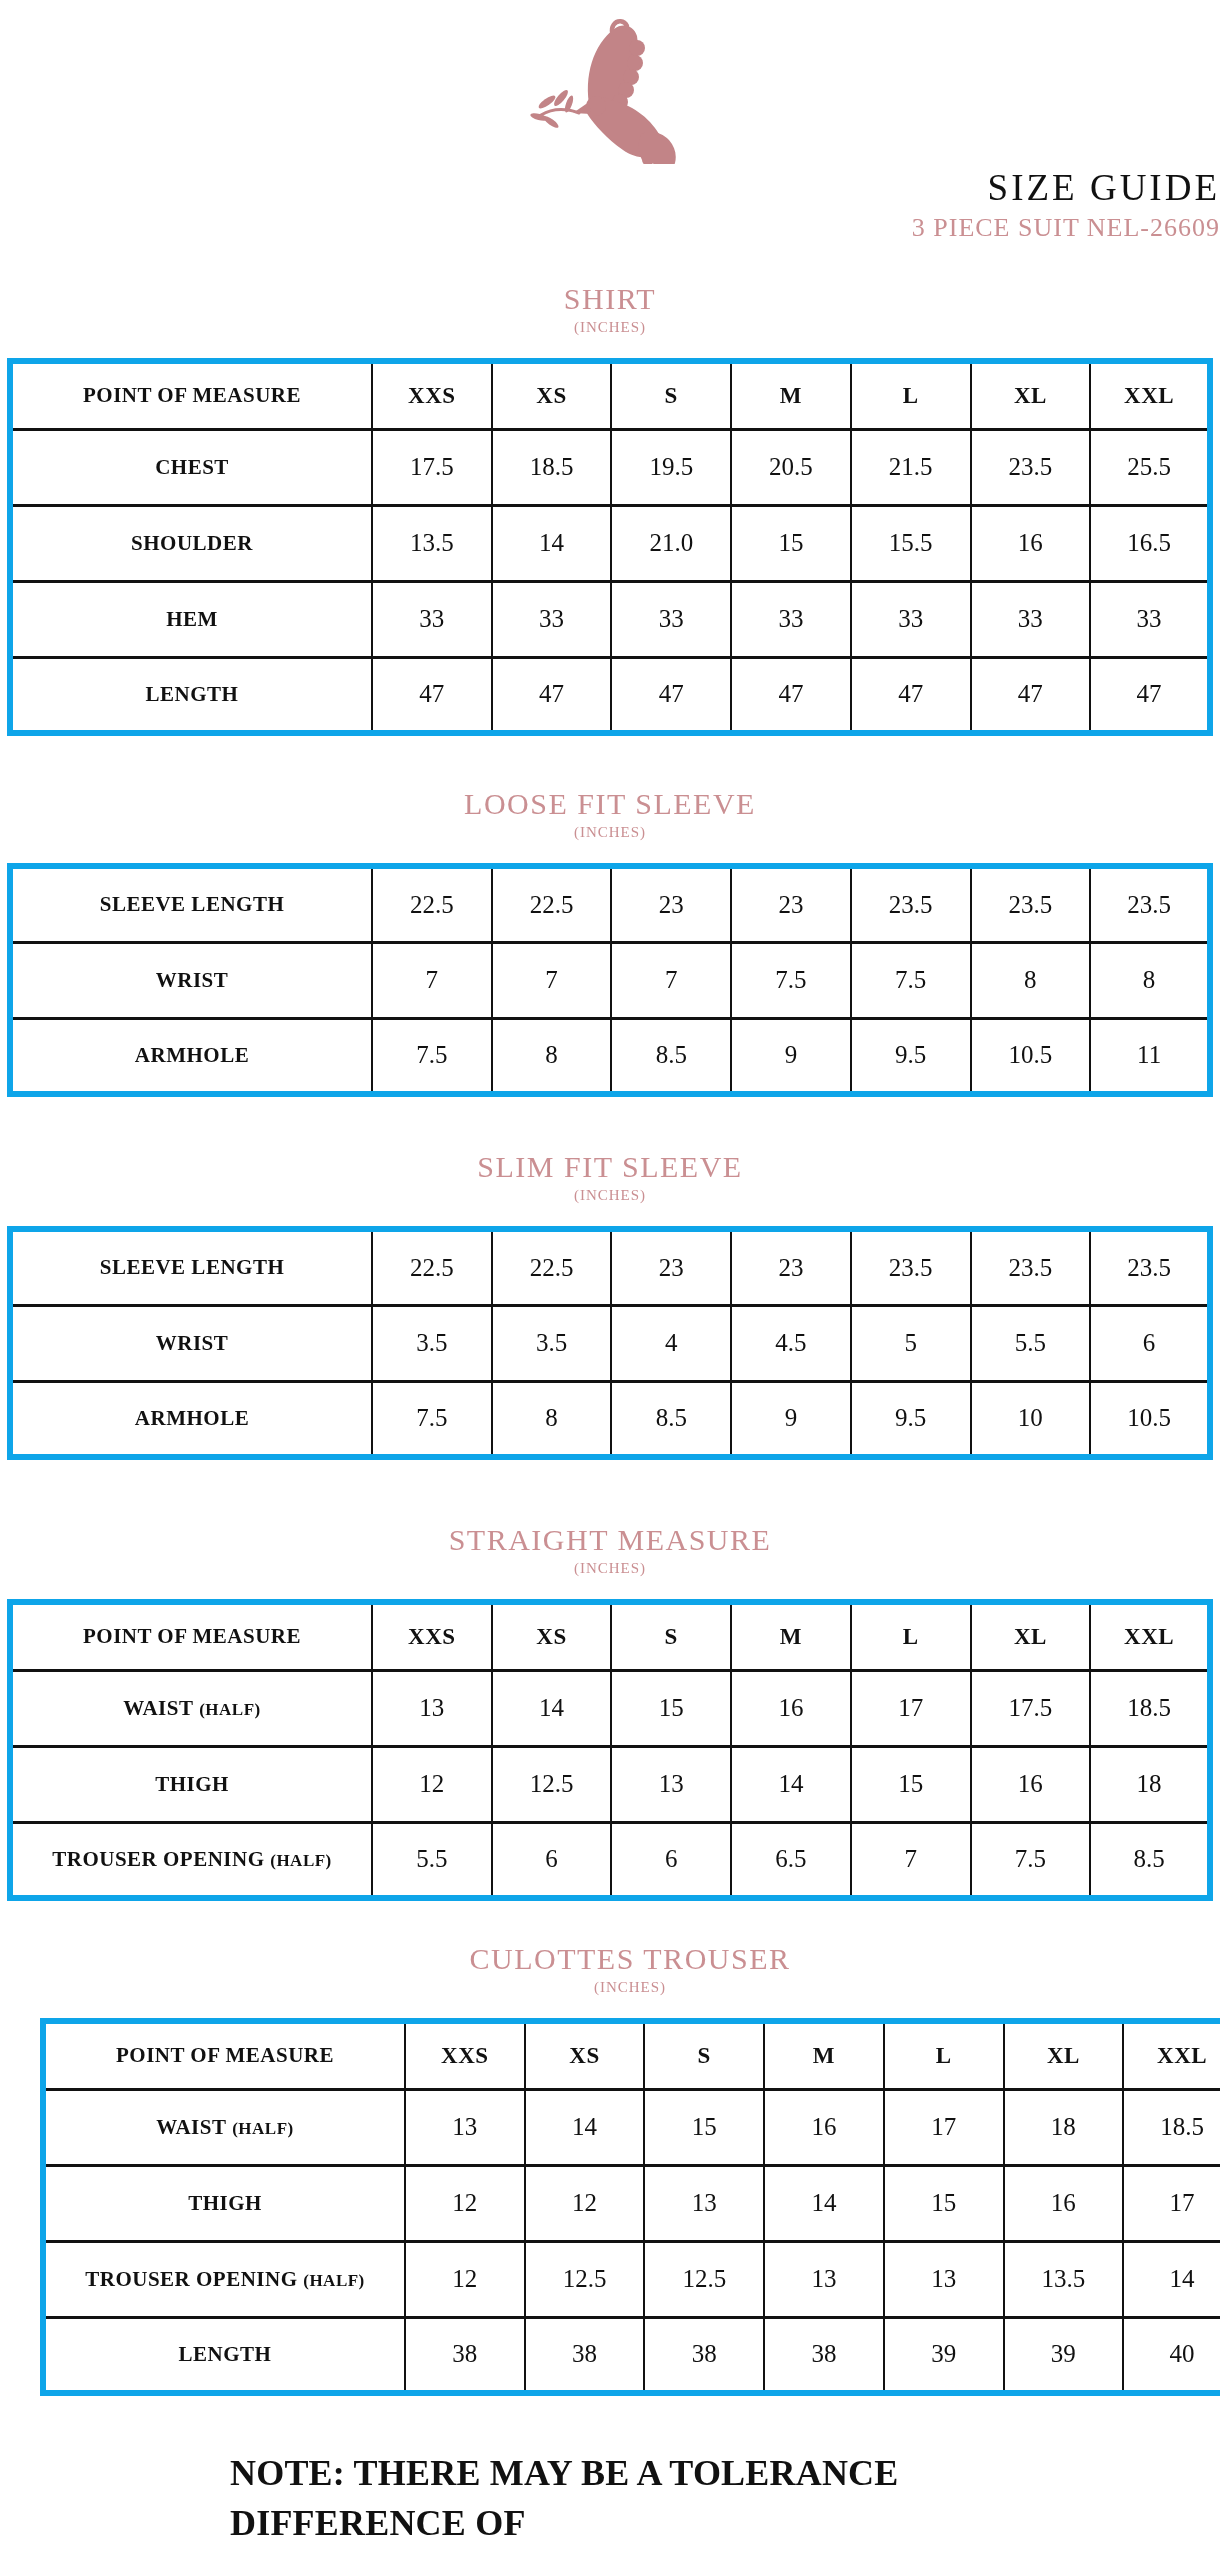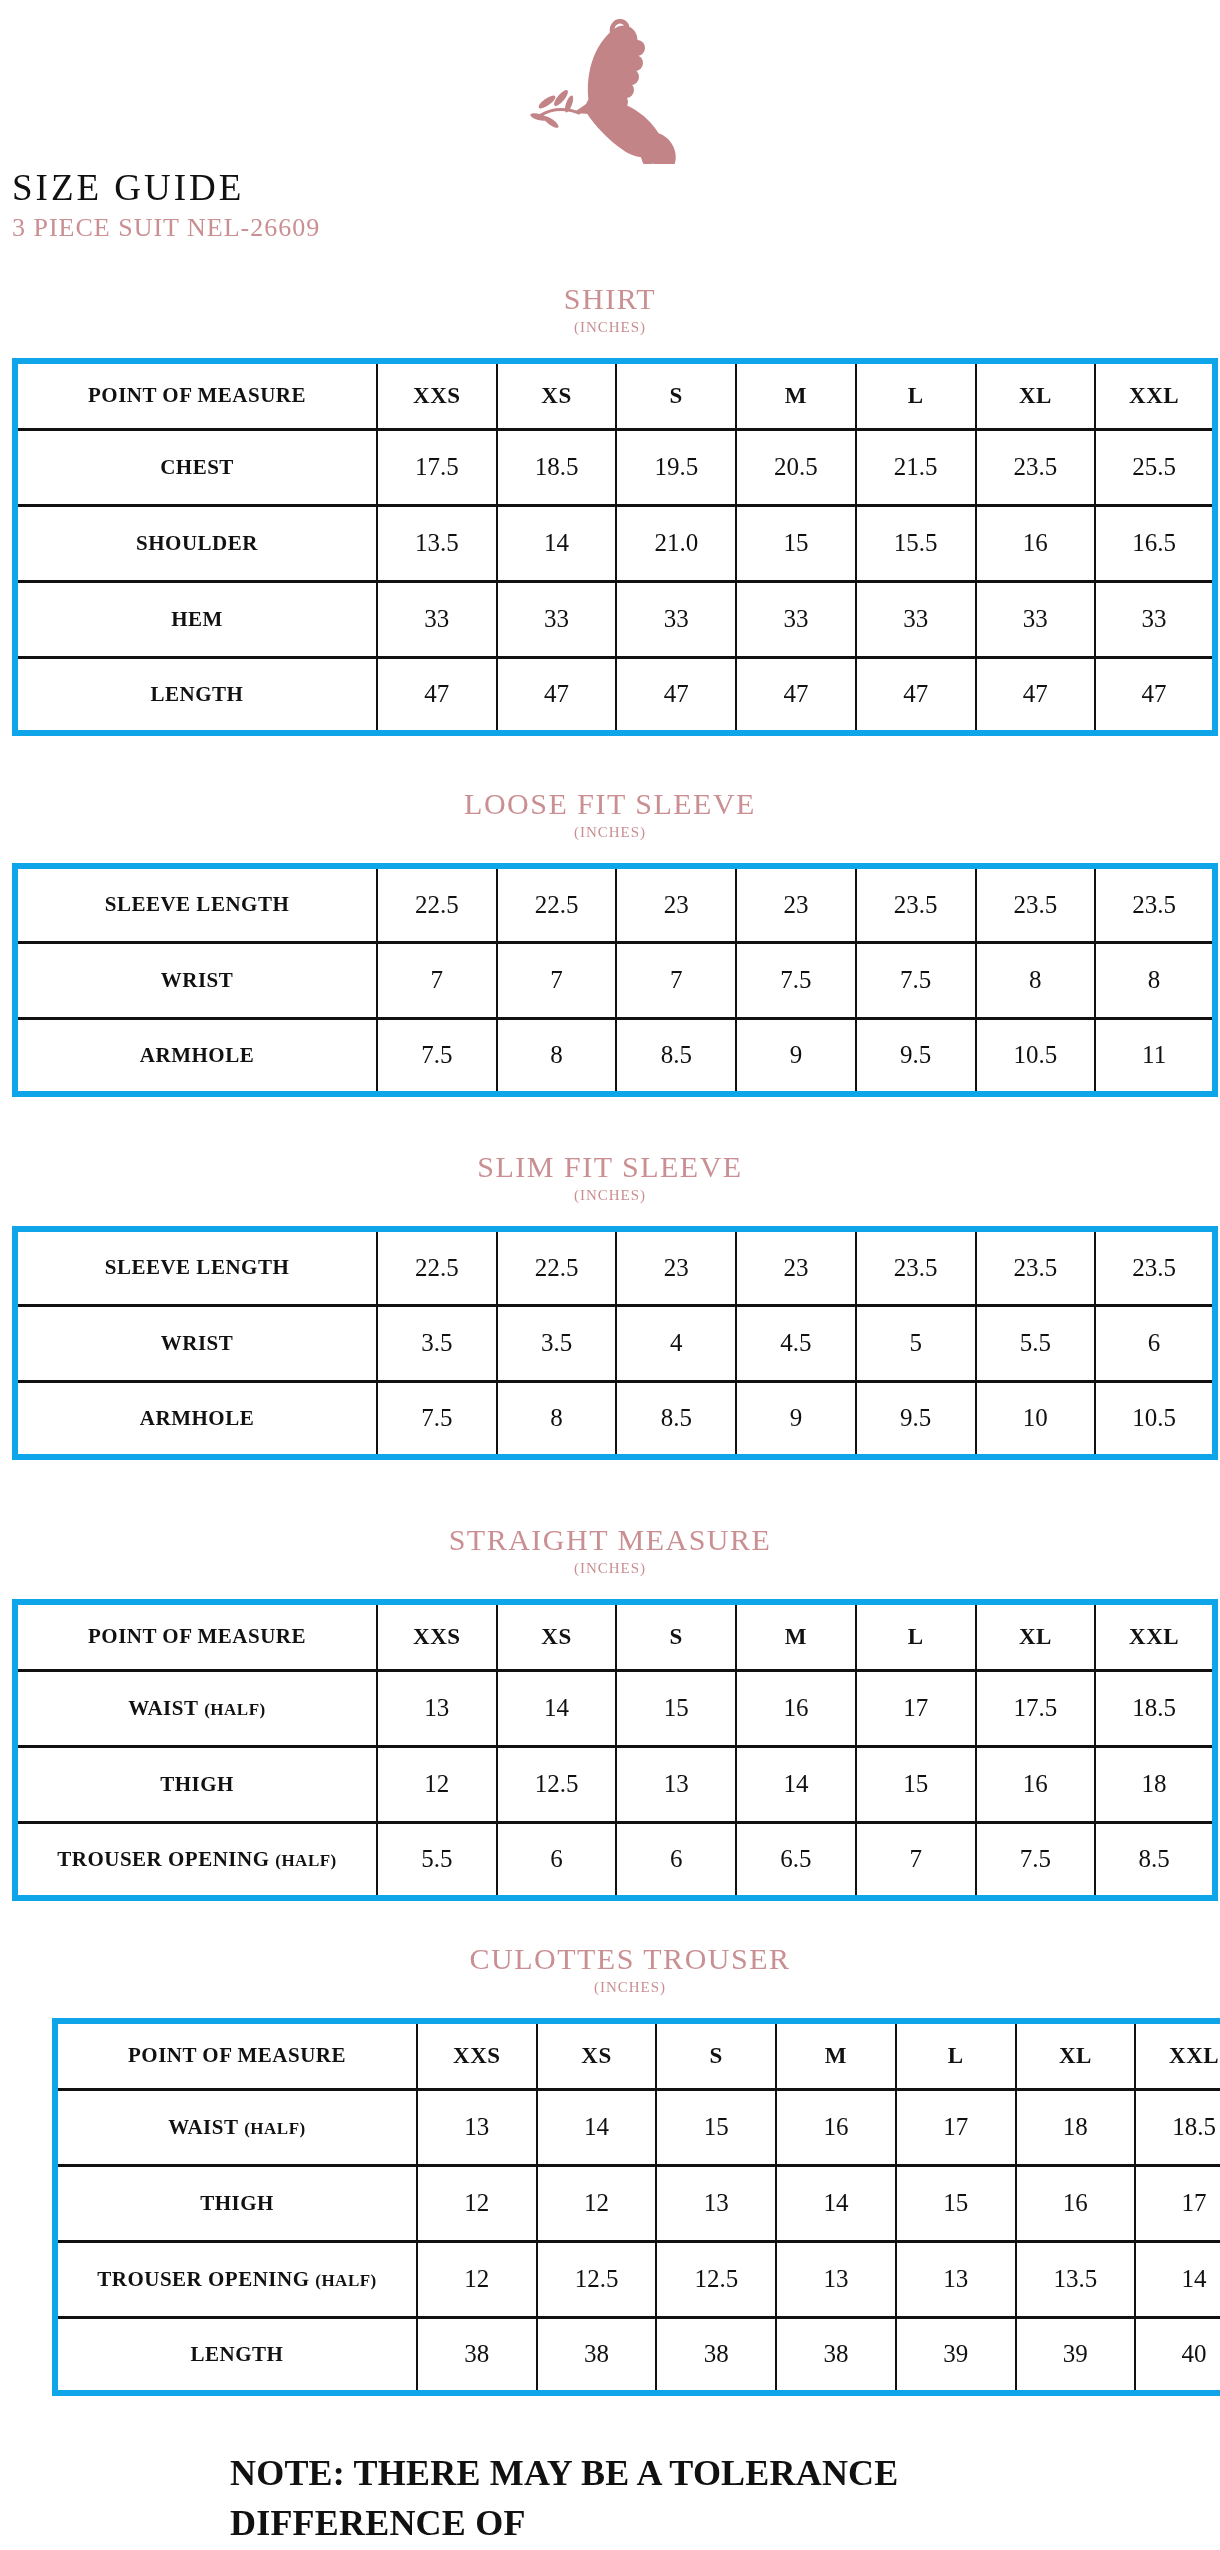--- a/index.html
+++ b/index.html
@@ -1,26 +1,26 @@
 <!DOCTYPE html>
 <html style="--accent: #ca8f92; --logo: #c28487;"><head>
 <meta charset="utf-8">
 <style>
   html,body{margin:0;padding:0;background:#ffffff;}
   .page{
     width:1220px;height:2550px;background:#ffffff;overflow:hidden;
     font-family:"Liberation Serif","DejaVu Serif",serif;color:#111111;
   }
-  .header{text-align:left;padding-top:14px;padding-left:12px;}
+  .header{text-align:right;padding-top:14px;padding-left:12px;}
   .logo{display:block;margin:0 auto;width:250px;height:150px;color:var(--logo,#c28487);}
   .title{font-size:37px;font-weight:normal;letter-spacing:3px;margin:2px 0 0 0;color:#111111;}
   .subtitle{font-size:26px;letter-spacing:1px;margin:4px 0 0 0;color:var(--accent,#ca8f92);font-weight:normal;}
   .section-heading{font-size:30px;letter-spacing:1.5px;text-align:center;color:var(--accent,#ca8f92);font-weight:normal;margin:0;line-height:35px;}
   .unit{font-size:15px;letter-spacing:1px;text-align:center;color:var(--accent,#ca8f92);margin-top:2px;line-height:18px;}
-  section{margin:12px;}
+  section{margin:0;}
   section.s0{margin-top:38px;}
   section.s1{margin-top:50px;}
   section.s2{margin-top:52px;}
   section.s3{margin-top:62px;}
   section.s4{margin-top:40px;padding-left:40px;}
   table{
     width:1206px;margin:22px auto 0 auto;border-collapse:collapse;table-layout:fixed;
     border:6px solid #0ea5e9;
   }
   th,td{

